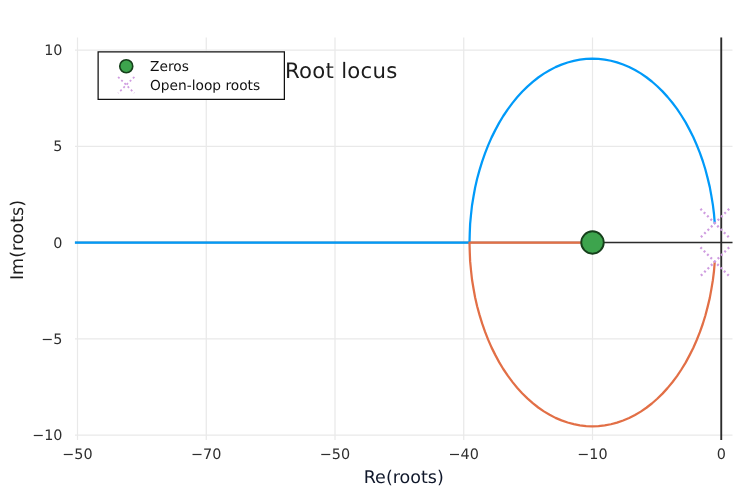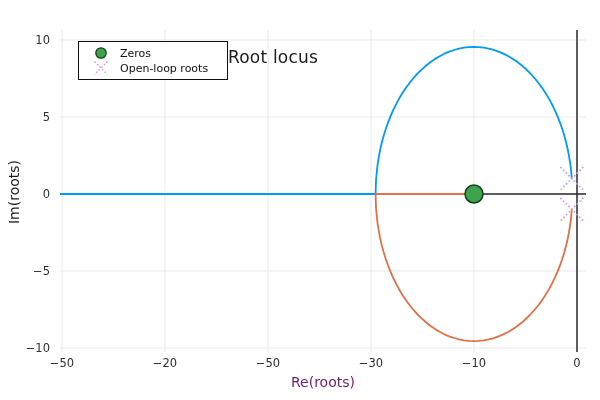--- a/index.html
+++ b/index.html
@@ -7,21 +7,21 @@
     position:relative;width:600px;height:400px;background:#ffffff;
     font-family:"DejaVu Sans","Liberation Sans",sans-serif;overflow:hidden;
   }
   #plot-svg{position:absolute;left:0;top:0;}
   .title{
     position:absolute;left:0;top:3px;width:546px;text-align:center;
     font-size:17px;color:#1c1c1c;letter-spacing:0.2px;margin-top:44px;
   }
   .xlabel{
     position:absolute;left:60px;top:374px;width:526px;text-align:center;
-    font-size:14px;color:#701a75;
+    font-size:14px;color:#0f172a;
   }
   .ylabel{
     position:absolute;left:-66px;top:184px;width:160px;text-align:center;
     font-size:14px;color:#1c1c1c;transform:rotate(-90deg);
   }
   .xtick{
     position:absolute;transform:translateX(-50%);top:356px;
     font-size:11.5px;color:#2e2e2e;white-space:nowrap;
   }
   .ytick{
@@ -88,23 +88,23 @@
           <g id="lg-pole" stroke-width="1.4" stroke-dasharray="1.6 2" fill="none" stroke="#cf9ce0">
             <line x1="5.5" y1="0.5" x2="18.5" y2="13.5"></line>
             <line x1="18.5" y1="0.5" x2="5.5" y2="13.5"></line>
           </g>
         </svg>
       </span>
       <span class="legend-label">Open-loop roots</span>
     </div>
   </div>
 <div class="xtick" style="left: 62px;">−50</div>
-    <div class="xtick" style="left: 165px;">−20</div>
+    <div class="xtick" style="left: 165px;">−70</div>
     <div class="xtick" style="left: 268px;">−50</div>
-    <div class="xtick" style="left: 371px;">−30</div>
+    <div class="xtick" style="left: 371px;">−40</div>
     <div class="xtick" style="left: 474px;">−10</div>
     <div class="xtick" style="left: 577px;">0</div>
     <div class="ytick" style="top: 348px;">−10</div>
     <div class="ytick" style="top: 271px;">−5</div>
     <div class="ytick" style="top: 194px;">0</div>
     <div class="ytick" style="top: 117px;">5</div>
     <div class="ytick" style="top: 40px;">10</div>
   </div>
 
 </body></html>

